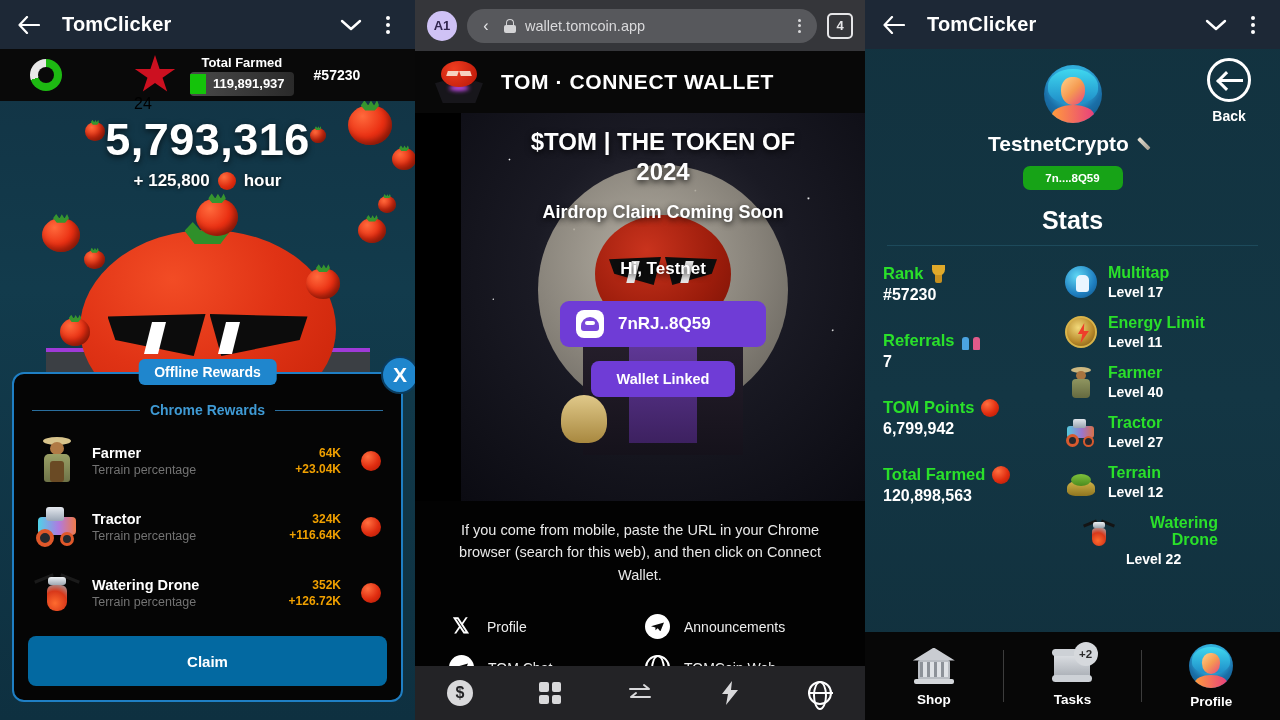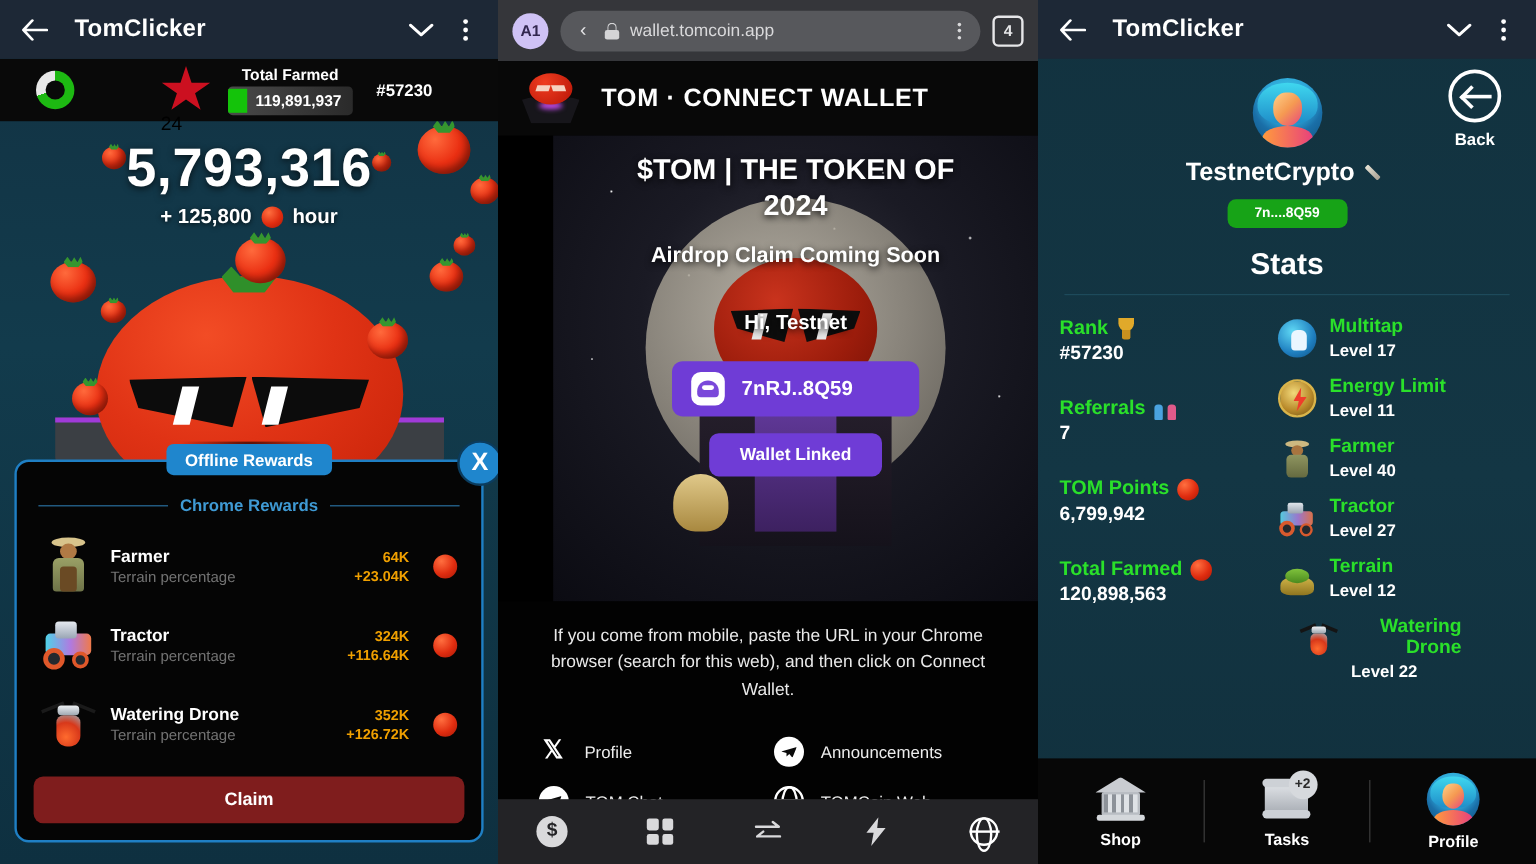--- a/index.html
+++ b/index.html
@@ -92,21 +92,21 @@
   .rw-row { display:flex; align-items:center; padding:7px 6px; gap:12px; }
   .rw-ico { width:46px; height:52px; flex:0 0 46px; position:relative; }
   .rw-txt { flex:1; }
   .rw-name { color:#fff; font-size:14.5px; font-weight:700; }
   .rw-desc { color:#737373; font-size:12.5px; margin-top:2px; }
   .rw-vals { text-align:right; }
   .rw-v1 { color:#f0a000; font-size:12px; font-weight:700; }
   .rw-v2 { color:#f0a000; font-size:12px; font-weight:700; margin-top:2px; }
   .rw-tom { width:20px; height:20px; border-radius:50%; margin-left:8px;
             background: radial-gradient(circle at 34% 28%, #ff6f3f, #e02d10 55%, #a81805); }
-  .claim { margin-top:10px; height:39px; background:#7f1d1d; border-radius:8px; color:#fff;
+  .claim { margin-top:10px; height:50px; background:#0369a1; border-radius:8px; color:#fff;
            font-size:15px; font-weight:700; display:flex; align-items:center; justify-content:center; }
 
   
   .ic-farmer { position:absolute; inset:0; }
   .ic-farmer .hat { position:absolute; left:9px; top:2px; width:28px; height:8px; border-radius:50%; background:#d8c48c; }
   .ic-farmer .head { position:absolute; left:16px; top:7px; width:14px; height:13px; border-radius:50%; background:#b07a45; }
   .ic-farmer .torso { position:absolute; left:10px; top:19px; width:26px; height:28px; border-radius:5px 5px 3px 3px;
                       background: linear-gradient(180deg,#9aa066,#6e7348); }
   .ic-farmer .apron { position:absolute; left:16px; top:26px; width:14px; height:21px; background:#6a4a24; border-radius:3px; }
   

